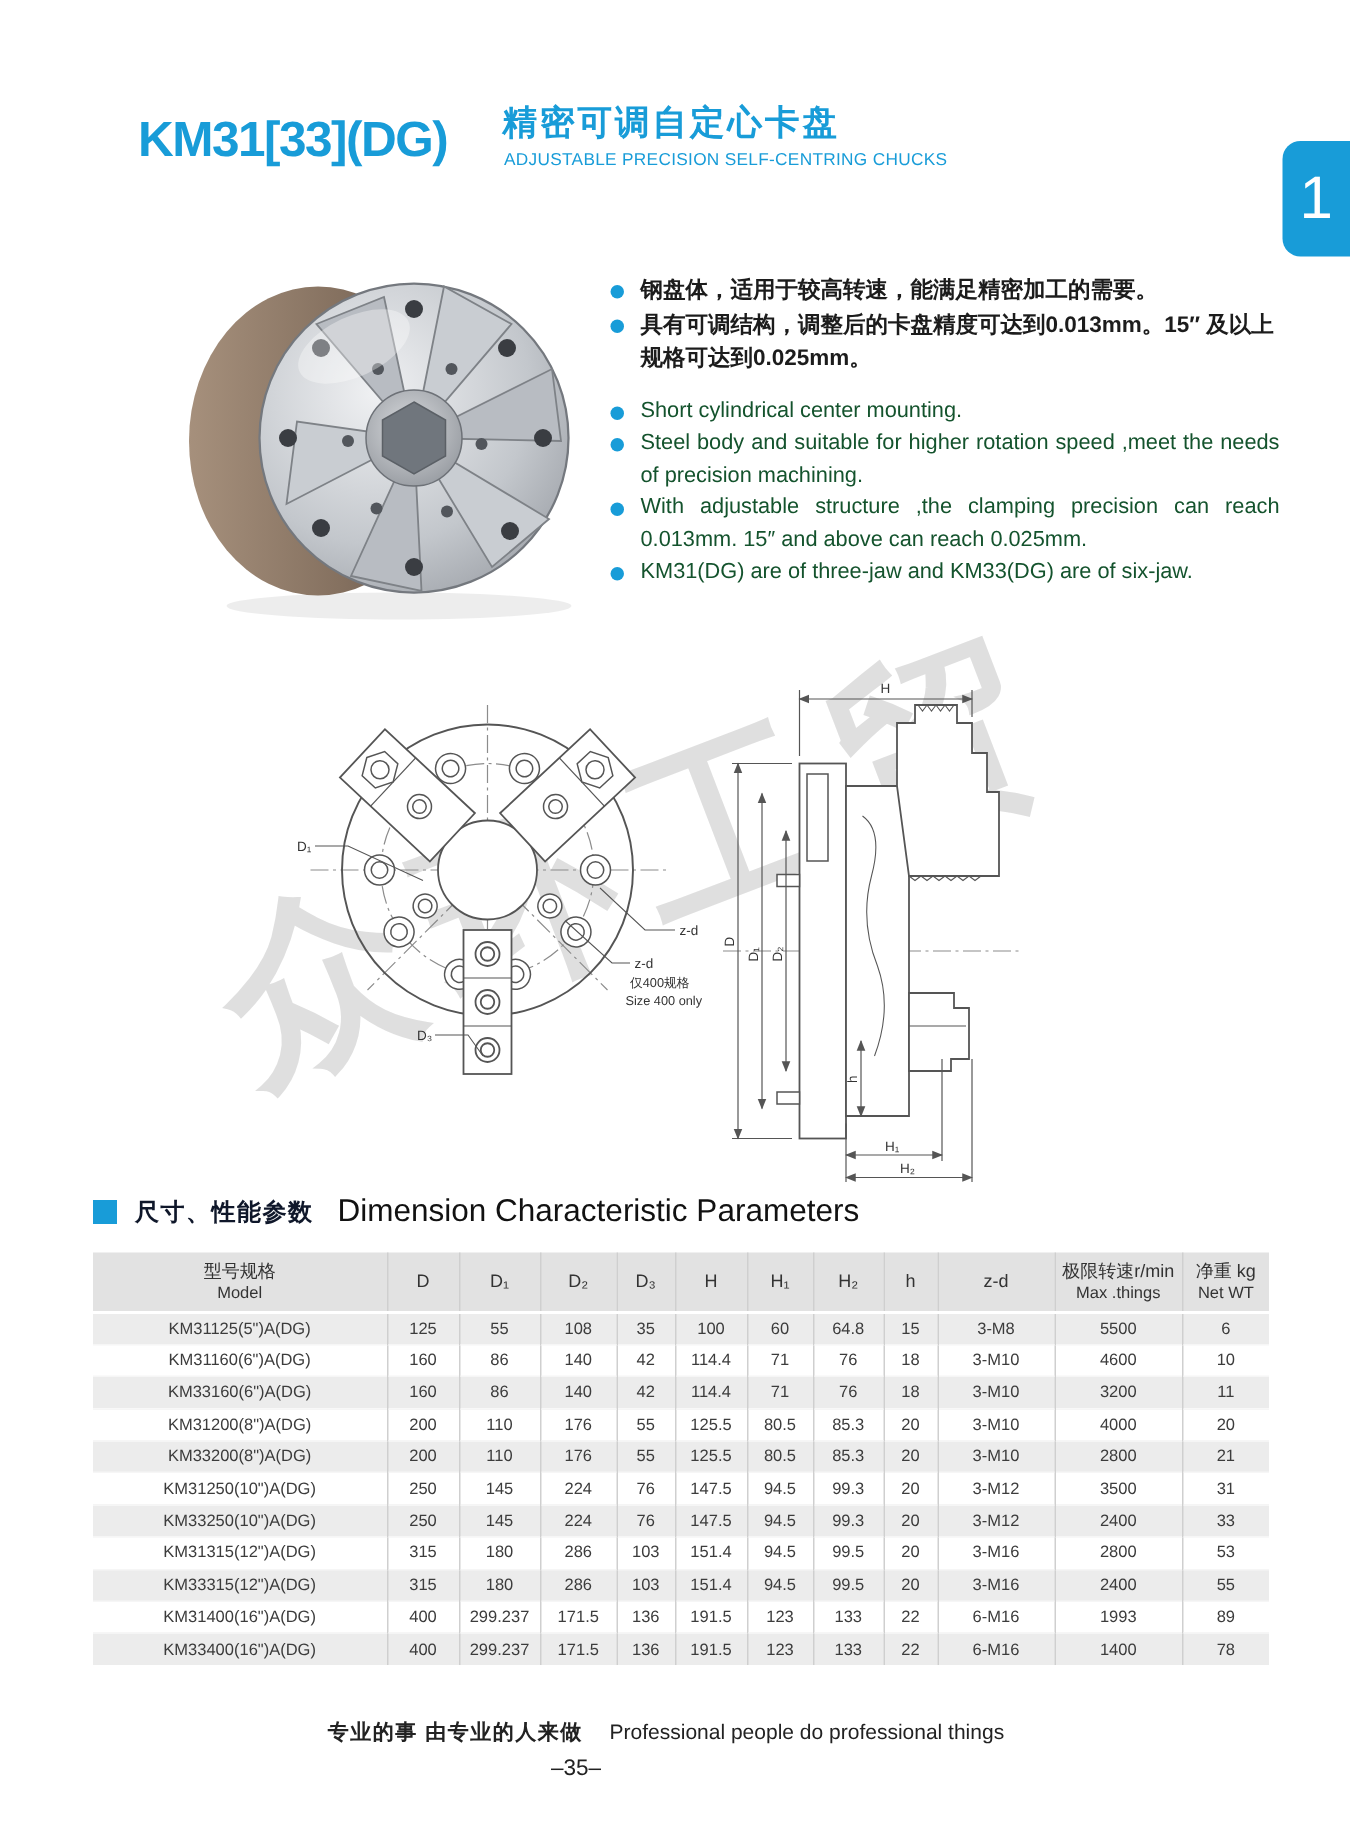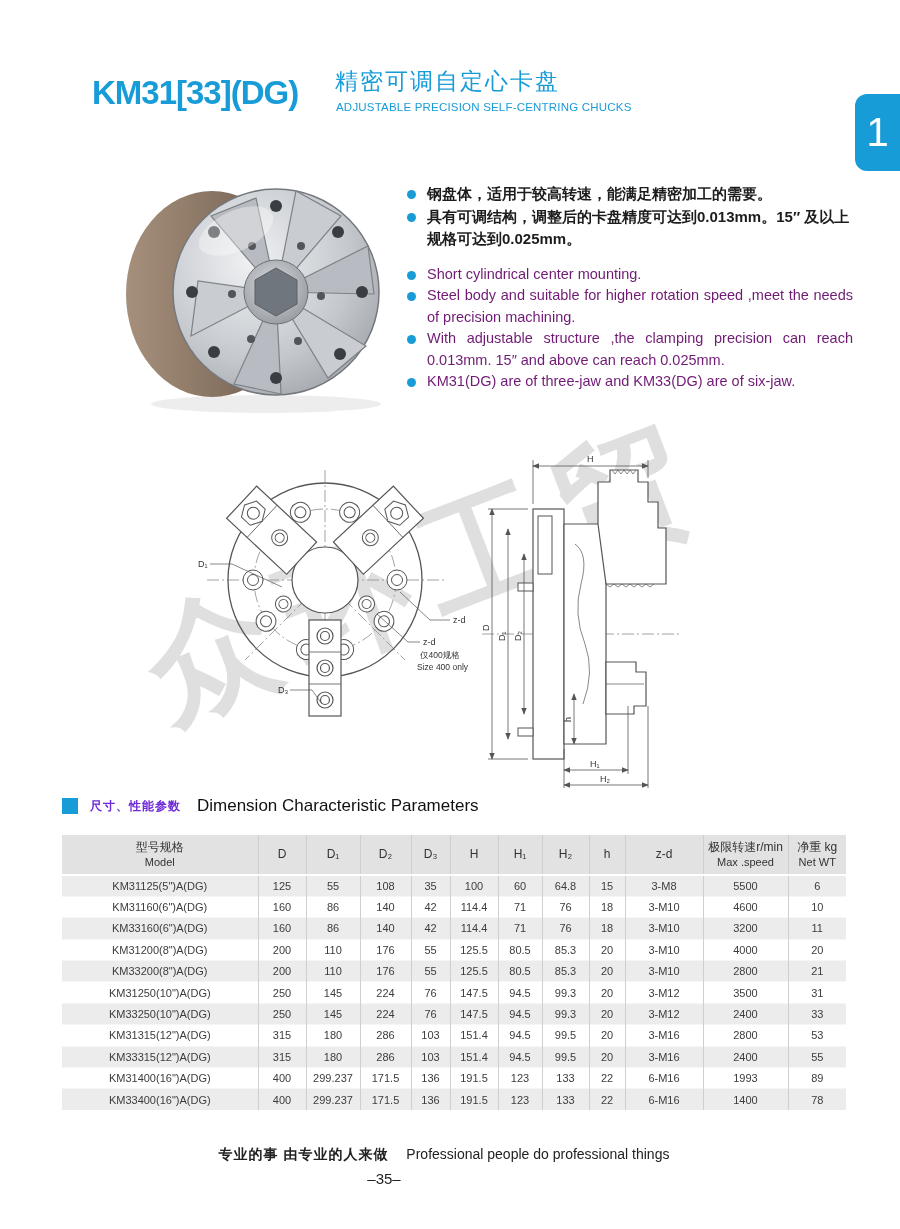--- a/index.html
+++ b/index.html
@@ -6,58 +6,58 @@
   * { margin:0; padding:0; box-sizing:border-box; }
   html,body { width:900px; height:1229px; }
   body {
     position:relative; background:#ffffff; overflow:hidden;
     font-family:"Liberation Sans", sans-serif; color:var(--ink);
   }
   .abs { position:absolute; }
 
   
   .model-code { left:92px; top:74px; font-size:33px; font-weight:bold; letter-spacing:-1px; color:var(--accent); }
-  .subtitle-cn { left:335px; top:66px; font-size:23px; font-weight:normal; letter-spacing:2px; color:var(--accent); }
+  .subtitle-cn { left:335px; top:66px; font-size:23px; font-weight:bold; letter-spacing:2px; color:var(--accent); }
   .subtitle-en { left:336px; top:101px; font-size:11.5px; letter-spacing:0.2px; color:var(--accent);text-align:right; }
   .chapter-tab {
     left:855px; top:94px; width:45px; height:77px; background:var(--accent);
     border-radius:12px 0 0 12px; color:#fff; font-size:40px;
     display:flex; align-items:center; justify-content:center;
   }
 
   
   .features { left:405px; top:183px; width:448px; }
   .features ul { list-style:none; }
   .features li { position:relative; padding-left:22px; }
   .features li::before {
     content:""; position:absolute; left:2px; top:7px; width:9px; height:9px;
     border-radius:50%; background:var(--accent);
   }
   .cn-list li { font-size:15px; font-weight:bold; line-height:22.5px; color:#1c1c1c; }
   .en-list { margin-top:13px; }
-  .en-list li { font-size:14.5px; line-height:21.5px; text-align:justify; color:#701a75; }
+  .en-list li { font-size:14.5px; line-height:21.5px; text-align:justify; color:#14532d; }
 
   
   .photo { left:116px; top:176px; width:290px; height:244px; }
 
   
   .watermark {
     left:130px; top:470px; width:680px; font-size:128px; font-weight:bold;
     color:rgba(150,150,150,0.30); transform:rotate(-21deg); letter-spacing:18px;
     pointer-events:none; white-space:nowrap;
   }
   .front-view { left:162px; top:452px; width:322px; height:302px; }
   .side-view  { left:478px; top:444px; width:206px; height:352px; }
   svg text { font-family:"Liberation Sans", sans-serif; fill:#333; }
 
   
   .section-heading { left:62px; top:796px; display:flex; align-items:center; }
   .section-heading .sq { width:16px; height:16px; background:var(--accent); margin-right:12px; }
-  .section-heading .cn { font-size:12px; font-weight:bold; color:#6d28d9; letter-spacing:1px; }
-  .section-heading .en { font-size:17px; color:#111; margin-left:16px; }
+  .section-heading .cn { font-size:16px; font-weight:bold; color:#0f172a; letter-spacing:1px; }
+  .section-heading .en { font-size:21px; color:#111; margin-left:16px; }
 
   .param-table { left:62px; top:835px; width:784px; border-collapse:collapse; table-layout:fixed; }
   .param-table th {
     background:#e2e2e2; font-weight:normal; font-size:12px; color:#333;
     height:40px; text-align:center; vertical-align:middle; line-height:15px;
   }
   .param-table th .sub { font-size:11px; }
   .param-table td {
     font-size:11px; color:#3c3c3c; text-align:center; height:21.4px; vertical-align:middle;
   }
@@ -353,21 +353,21 @@
       <th>D₁</th>
       <th>D₂</th>
       <th>D₃</th>
       <th>H</th>
       <th>H₁</th>
       <th>H₂</th>
       <th>h</th>
       <th>z-d</th>
       <th>
         <div>极限转速r/min</div>
-        <div class="sub">Max .speed</div>
+        <div class="sub">Max .things</div>
       </th>
       <th>
         <div>净重  kg</div>
         <div class="sub">Net WT</div>
       </th>
     </tr>
   </thead>
   <tbody>
       <tr>
         <td>KM31125(5")A(DG)</td>

